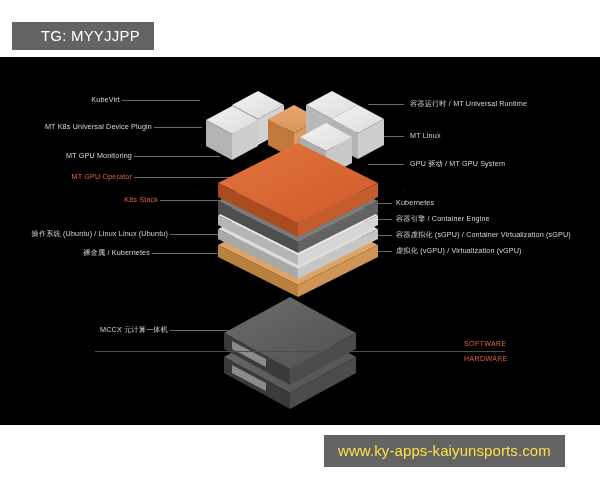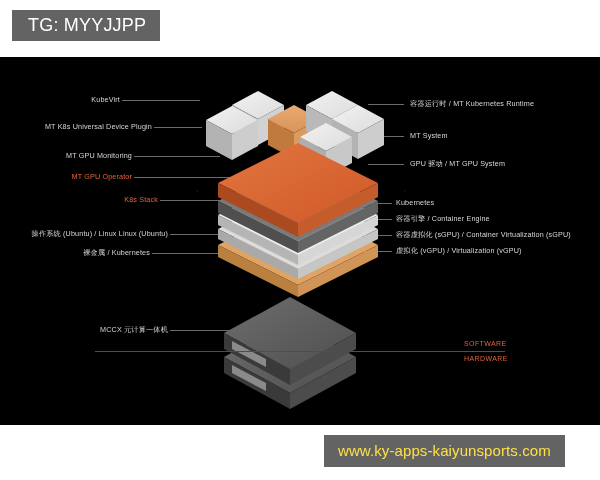--- a/index.html
+++ b/index.html
@@ -3,24 +3,24 @@
 <meta charset="utf-8">
 <style>
   html,body{margin:0;padding:0;}
   body{
     width:600px;height:480px;background:#ffffff;overflow:hidden;
     font-family:"Liberation Sans","DejaVu Sans",sans-serif;position:relative;
   }
 
   
   #tg-badge{
-    position:absolute;left:12px;top:10px;
+    position:absolute;left:12px;top:22px;
     background:#636363;color:#ffffff;
-    font-size:18px;letter-spacing:.2px;
-    padding:6px 14px 7px 16px;
+    font-size:15px;letter-spacing:.2px;
+    padding:6px 14px 7px 29px;
     line-height:1;
   }
 
   
   #diagram-panel{
     position:absolute;left:0;top:57px;width:600px;height:368px;
     background:#000000;overflow:hidden;
   }
 
   
@@ -192,22 +192,22 @@
 
   <div class="lbl left" style="right:480px;top:39px;">KubeVirt</div>
   <div class="lbl left" style="right:448px;top:66px;">MT K8s Universal Device Plugin</div>
   <div class="lbl left" style="right:468px;top:95px;">MT GPU Monitoring</div>
   <div class="lbl left accent" style="right:468px;top:116px;">MT GPU Operator</div>
   <div class="lbl left accent" style="right:442px;top:139px;">K8s Stack</div>
   <div class="lbl left" style="right:432px;top:173px;">操作系统 (Ubuntu) / Linux Linux (Ubuntu)</div>
   <div class="lbl left" style="right:450px;top:192px;">裸金属 / Kubernetes</div>
   <div class="lbl left" style="right:432px;top:269px;">MCCX 元计算一体机</div>
 
-  <div class="lbl right" style="left:410px;top:43px;">容器运行时 / MT Kubernetes Runtime</div>
-  <div class="lbl right" style="left:410px;top:75px;">MT System</div>
+  <div class="lbl right" style="left:410px;top:43px;">容器运行时 / MT Universal Runtime</div>
+  <div class="lbl right" style="left:410px;top:75px;">MT Linux</div>
   <div class="lbl right" style="left:410px;top:103px;">GPU 驱动 / MT GPU System</div>
   <div class="lbl right" style="left:396px;top:142px;">Kubernetes</div>
   <div class="lbl right" style="left:396px;top:158px;">容器引擎 / Container Engine</div>
   <div class="lbl right" style="left:396px;top:174px;">容器虚拟化 (sGPU) / Container Virtualization (sGPU)</div>
   <div class="lbl right" style="left:396px;top:190px;">虚拟化 (vGPU) / Virtualization (vGPU)</div>
 
   <div id="divider"></div>
   <div id="lbl-software">SOFTWARE</div>
   <div id="lbl-hardware">HARDWARE</div>
 

